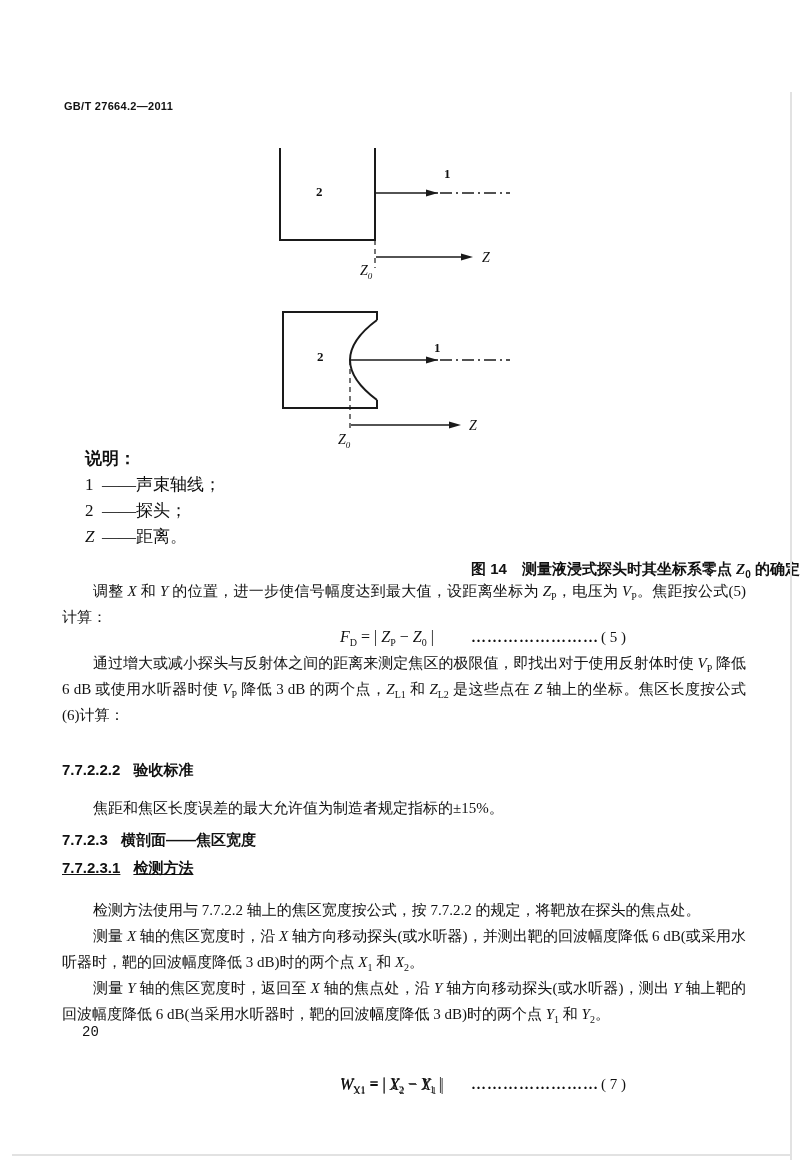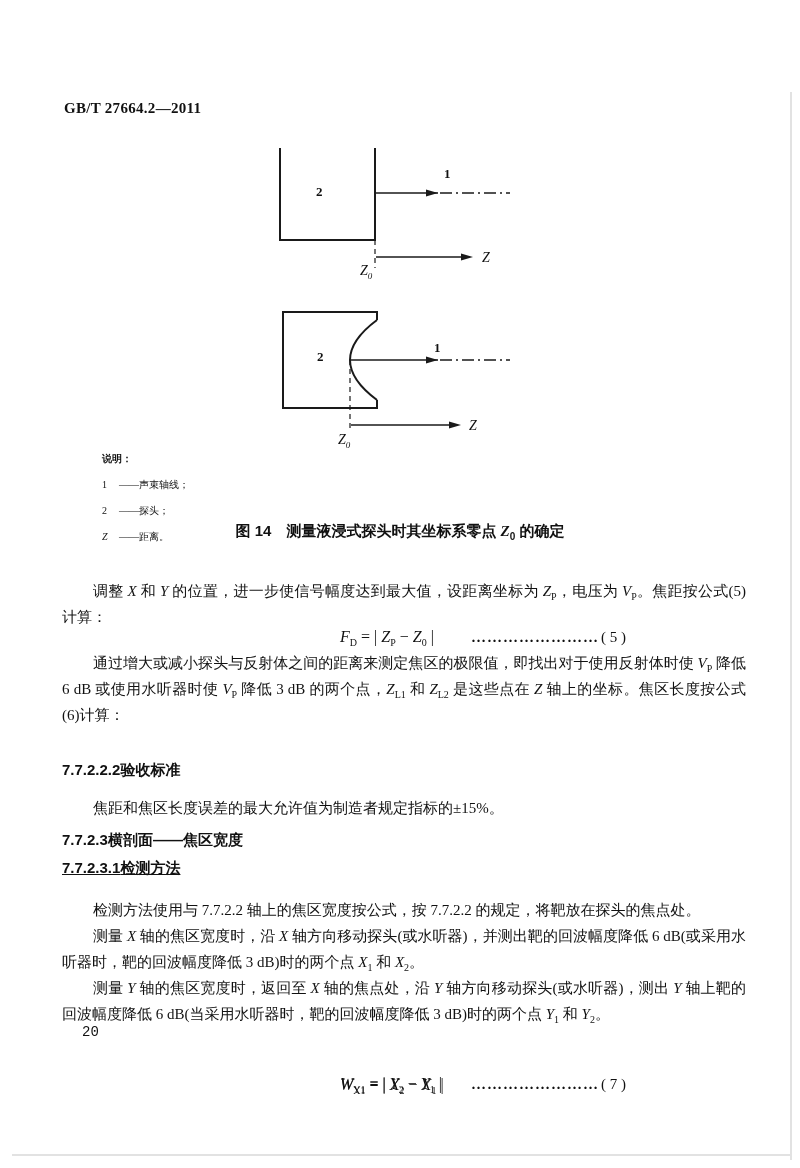--- a/index.html
+++ b/index.html
@@ -1,27 +1,27 @@
 <!DOCTYPE html>
 <html><head>
 <meta charset="utf-8">
 <style>
   html,body{margin:0;padding:0;background:#ffffff;}
   .page{position:relative;width:800px;height:1168px;background:#ffffff;overflow:hidden;
         font-family:"Liberation Serif","DejaVu Serif",serif;color:#111;}
-  .doc-header{position:absolute;left:64px;top:100px;font-size:15px;font-weight:bold;
-        font-family:Liberation Serif, serif;letter-spacing:.3px;}
+  .doc-header{position:absolute;left:64px;top:100px;font-size:11px;font-weight:bold;
+        font-family:Liberation Sans, sans-serif;letter-spacing:.3px;}
   .para{position:absolute;left:62px;width:684px;font-size:15px;line-height:26px;
         text-align:justify;text-indent:31px;}
   .heading{position:absolute;left:62px;font-size:15px;font-weight:bold;
         font-family:"Liberation Sans","DejaVu Sans",sans-serif;}
-  .heading .h-num{margin-right:0;}
+  .heading .h-num{margin-right:13px;}
   .caption{position:absolute;left:0;width:800px;text-align:center;font-size:15px;font-weight:bold;
         font-family:"Liberation Sans","DejaVu Sans",sans-serif;}
-  .legend{position:absolute;left:102px;top:446px;font-size:10px;line-height:26px;}
+  .legend{position:absolute;left:85px;top:446px;font-size:17px;line-height:26px;}
   .legend-title{font-weight:bold;}
   .legend-key{display:inline-block;min-width:17px;}
   .formula-row{position:absolute;left:0;width:693px;height:26px;font-size:16px;line-height:26px;}
   .formula-expr{position:absolute;left:340px;top:0;white-space:nowrap;}
   .formula-ref{position:absolute;right:67px;top:0;white-space:nowrap;font-size:15px;}
   .leader{font-weight:bold;letter-spacing:1px;}
   .fnum{margin-left:2px;}
   .var{font-style:italic;font-family:"Liberation Serif","DejaVu Serif",serif;}
   sub{font-size:10px;line-height:0;}
   .page-num{position:absolute;left:82px;top:1024px;font-size:14px;font-family:Liberation Mono, monospace;}
@@ -85,21 +85,21 @@
     <text class="svg-var" x="80" y="144"><tspan>Z</tspan><tspan class="svg-sub" dy="4">0</tspan></text>
   </svg>
 
   <div class="legend">
     <div class="legend-title">说明：</div>
     <div><span class="legend-key">1</span><span>——声束轴线；</span></div>
     <div><span class="legend-key">2</span><span>——探头；</span></div>
     <div><span class="legend-key var">Z</span><span>——距离。</span></div>
   </div>
 
-  <div class="caption" style="top:522px;"><span>图 14　测量液浸式探头时其坐标系零点 </span><span class="var">Z</span><sub>0</sub><span> 的确定</span></div>
+  <div class="caption" style="top:560px;text-align:right;"><span>图 14　测量液浸式探头时其坐标系零点 </span><span class="var">Z</span><sub>0</sub><span> 的确定</span></div>
 
   <div class="para" style="top:578px;"><span>调整 </span><span class="var">X</span><span> 和 </span><span class="var">Y</span><span> 的位置，进一步使信号幅度达到最大值，设距离坐标为 </span><span class="var">Z</span><sub>P</sub><span>，电压为 </span><span class="var">V</span><sub>P</sub><span>。焦距按公式(5)计算：</span></div>
 
   <div class="formula-row" style="top:624px;">
     <span class="formula-expr"><span class="var">F</span><sub>D</sub><span> = | </span><span class="var">Z</span><sub>P</sub><span> − </span><span class="var">Z</span><sub>0</sub><span> |</span></span>
     <span class="formula-ref"><span class="leader">……………………</span><span class="fnum">( 5 )</span></span>
   </div>
 
   <div class="para" style="top:650px;"><span>通过增大或减小探头与反射体之间的距离来测定焦区的极限值，即找出对于使用反射体时使 </span><span class="var">V</span><sub>P</sub><span> 降低 6 dB 或使用水听器时使 </span><span class="var">V</span><sub>P</sub><span> 降低 3 dB 的两个点，</span><span class="var">Z</span><sub>L1</sub><span> 和 </span><span class="var">Z</span><sub>L2</sub><span> 是这些点在 </span><span class="var">Z</span><span> 轴上的坐标。焦区长度按公式(6)计算：</span></div>
 

